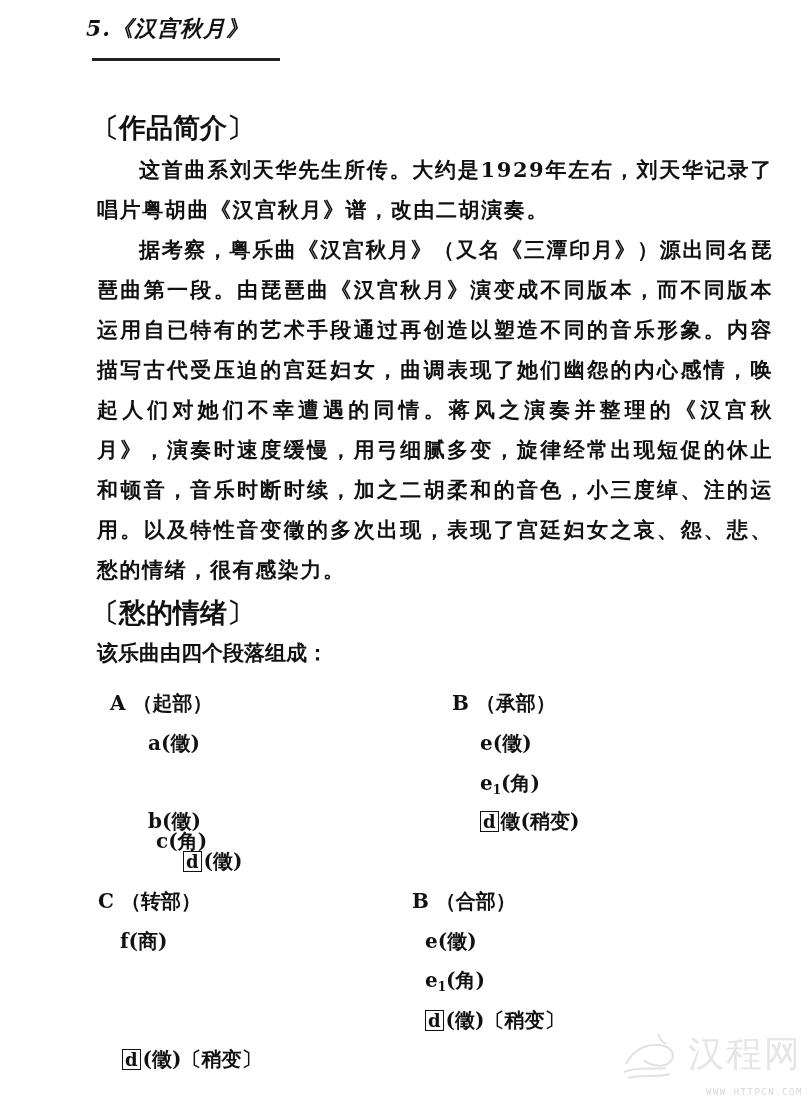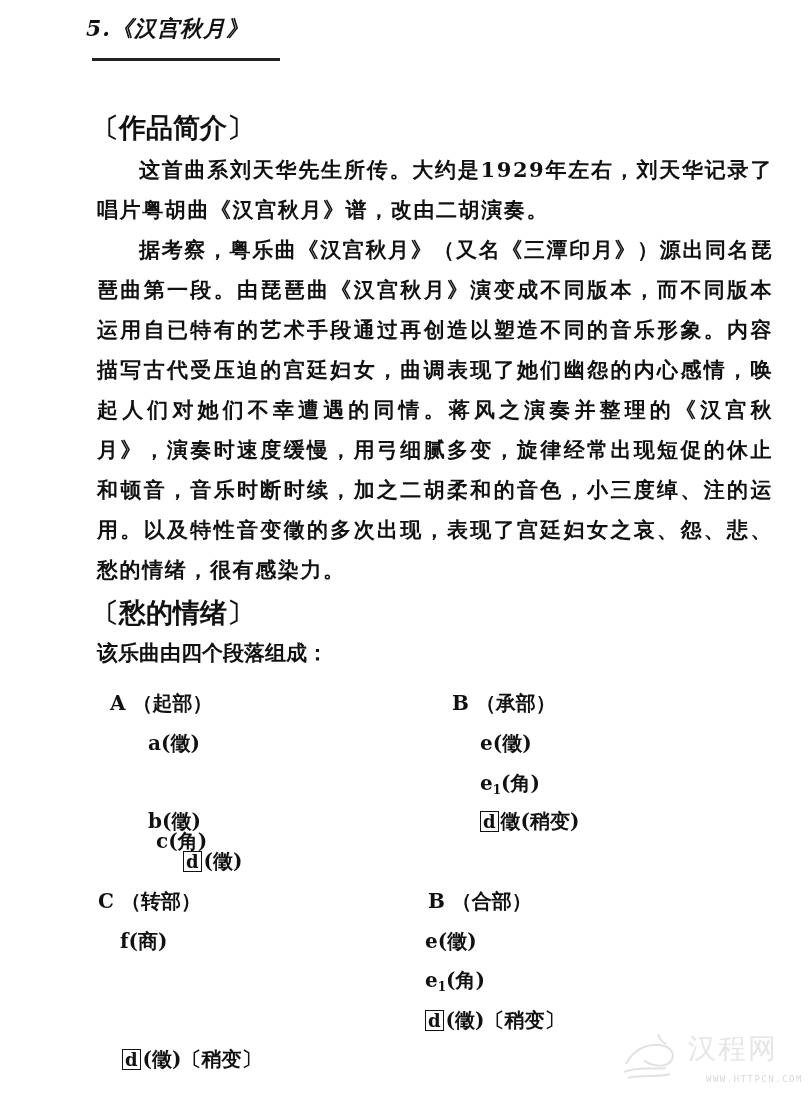--- a/index.html
+++ b/index.html
@@ -33,22 +33,22 @@
   .boxed {
     display: inline-block; border: 1.5px solid #111; padding: 0 2px;
     line-height: 19px; font-size: 18px; margin-right: 2px;
   }
   .sub { font-size: 12px; vertical-align: -4px; }
   .watermark {
     position: absolute; left: 620px; top: 1030px; width: 185px; height: 60px;
     color: #e6e6e6;
   }
   .wm-logo { position: absolute; left: 0; top: 0; }
-  .wm-text { position: absolute; left: 68px; top: 0px; font-size: 28px; font-family: "DejaVu Sans", sans-serif; letter-spacing: 2px; }
-  .wm-url { position: absolute; left: 86px; top: 44px; font-size: 9px; letter-spacing: 1.5px; font-family: "DejaVu Sans Mono", monospace; color: #d8d8d8; }
+  .wm-text { position: absolute; left: 68px; top: 0px; font-size: 36px; font-family: "DejaVu Sans", sans-serif; letter-spacing: 2px; }
+  .wm-url { position: absolute; left: 86px; top: 57px; font-size: 9px; letter-spacing: 1.5px; font-family: "DejaVu Sans Mono", monospace; color: #d8d8d8; }
 </style>
 </head>
 <body>
 
 <div class="title">5.《汉宫秋月》</div>
 <div class="title-rule"></div>
 
 <div class="heading" style="top:110px;">〔作品简介〕</div>
 <div class="para" style="top:150px;">这首曲系刘天华先生所传。大约是1929年左右，刘天华记录了唱片粤胡曲《汉宫秋月》谱，改由二胡演奏。</div>
 <div class="para" style="top:230px;">据考察，粤乐曲《汉宫秋月》（又名《三潭印月》）源出同名琵琶曲第一段。由琵琶曲《汉宫秋月》演变成不同版本，而不同版本运用自已特有的艺术手段通过再创造以塑造不同的音乐形象。内容描写古代受压迫的宫廷妇女，曲调表现了她们幽怨的内心感情，唤起人们对她们不幸遭遇的同情。蒋风之演奏并整理的《汉宫秋月》，演奏时速度缓慢，用弓细腻多变，旋律经常出现短促的休止和顿音，音乐时断时续，加之二胡柔和的音色，小三度绰、注的运用。以及特性音变徵的多次出现，表现了宫廷妇女之哀、怨、悲、愁的情绪，很有感染力。</div>
@@ -64,21 +64,21 @@
 
 <div class="item" style="left:452px; top:690px;">B （承部）</div>
 <div class="item" style="left:480px; top:730px;">e(徵)</div>
 <div class="item" style="left:480px; top:770px;"><span>e</span><span class="sub">1</span><span>(角)</span></div>
 <div class="item" style="left:480px; top:808px;"><span class="boxed">d</span><span>徵(稍变)</span></div>
 
 <div class="item" style="left:98px; top:888px;text-align:center;">C （转部）</div>
 <div class="item" style="left:120px; top:928px;">f(商)</div>
 <div class="item" style="left:122px; top:1046px;"><span class="boxed">d</span><span>(徵)〔稍变〕</span></div>
 
-<div class="item" style="left:428px; top:888px;">B （合部）</div>
+<div class="item" style="left:412px; top:888px;">B （合部）</div>
 <div class="item" style="left:425px; top:928px;">e(徵)</div>
 <div class="item" style="left:425px; top:967px;"><span>e</span><span class="sub">1</span><span>(角)</span></div>
 <div class="item" style="left:425px; top:1007px;"><span class="boxed">d</span><span>(徵)〔稍变〕</span></div>
 
 <div class="watermark">
   <svg class="wm-logo" width="64" height="56" viewBox="0 0 64 56">
     <path d="M6 34 C14 18, 30 12, 44 16 C52 18, 56 26, 50 32 C44 38, 30 36, 24 30" fill="none" stroke="#e2e2e2" stroke-width="2"></path>
     <path d="M4 42 C18 36, 34 40, 46 38" fill="none" stroke="#e2e2e2" stroke-width="2"></path>
     <path d="M8 48 C22 44, 36 48, 50 44" fill="none" stroke="#e2e2e2" stroke-width="2"></path>
     <path d="M38 4 C40 10, 42 12, 46 14" fill="none" stroke="#e2e2e2" stroke-width="2"></path>

